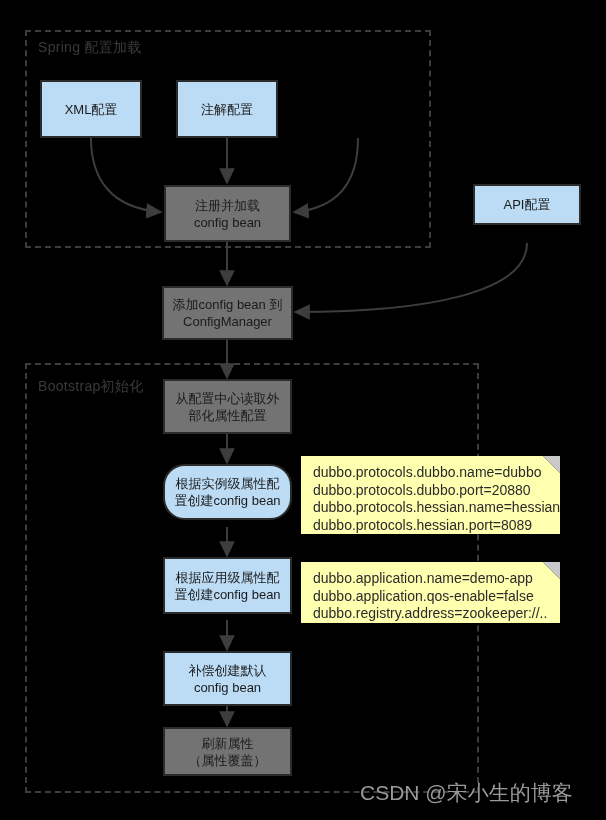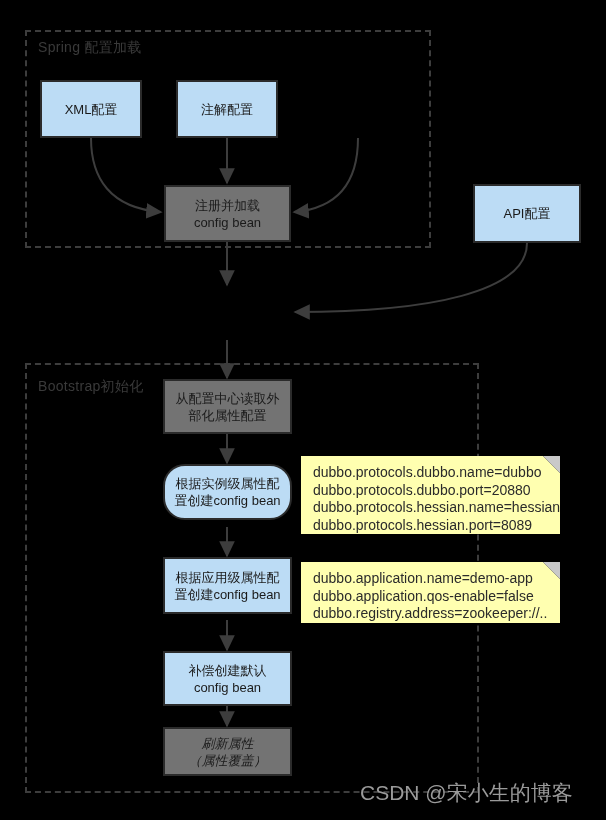--- a/index.html
+++ b/index.html
@@ -116,39 +116,41 @@
 
       <path d="M227,706 L227,726"></path>
     </g>
   </svg>
 
   <div class="node blue" style="left:40px; top:80px; width:102px; height:58px;">XML配置</div>
 
   <div class="node blue" style="left:176px; top:80px; width:102px; height:58px;">注解配置</div>
 
 
-  <div class="node blue" style="left:473px; top:184px; width:108px; height:59px;">API配置</div>
+  <div class="node blue" style="left:473px; top:184px; width:108px; height:41px;">API配置</div>
 
   <div class="node white" style="left:164px; top:185px; width:127px; height:57px;">注册并加载
 config bean</div>
 
+  <div class="node white" style="left:162px; top:286px; width:131px; height:54px;">添加config bean 到
+ConfigManager</div>
 
   <div class="node white" style="left:163px; top:379px; width:129px; height:55px;">从配置中心读取外
 部化属性配置</div>
 
   <div class="node blue" style="left:163px; top:464px; width:129px; height:56px;border-radius:22px;">根据实例级属性配
 置创建config bean</div>
 
   <div class="node blue" style="left:163px; top:557px; width:129px; height:57px;">根据应用级属性配
 置创建config bean</div>
 
   <div class="node blue" style="left:163px; top:651px; width:129px; height:55px;">补偿创建默认
 config bean</div>
 
-  <div class="node white" style="left:163px; top:727px; width:129px; height:49px;font-style:italic;">刷新属性
+  <div class="node white" style="left:163px; top:727px; width:129px; height:49px;">刷新属性
 （属性覆盖）</div>
 
   <div class="note" style="left:301px; top:456px; width:259px; height:78px;">dubbo.protocols.dubbo.name=dubbo
 dubbo.protocols.dubbo.port=20880
 dubbo.protocols.hessian.name=hessian
 dubbo.protocols.hessian.port=8089</div>
   <div class="note-fold" style="left:543px; top:456px;"></div>
 
   <div class="note" style="left:301px; top:562px; width:259px; height:61px;">dubbo.application.name=demo-app
 dubbo.application.qos-enable=false

